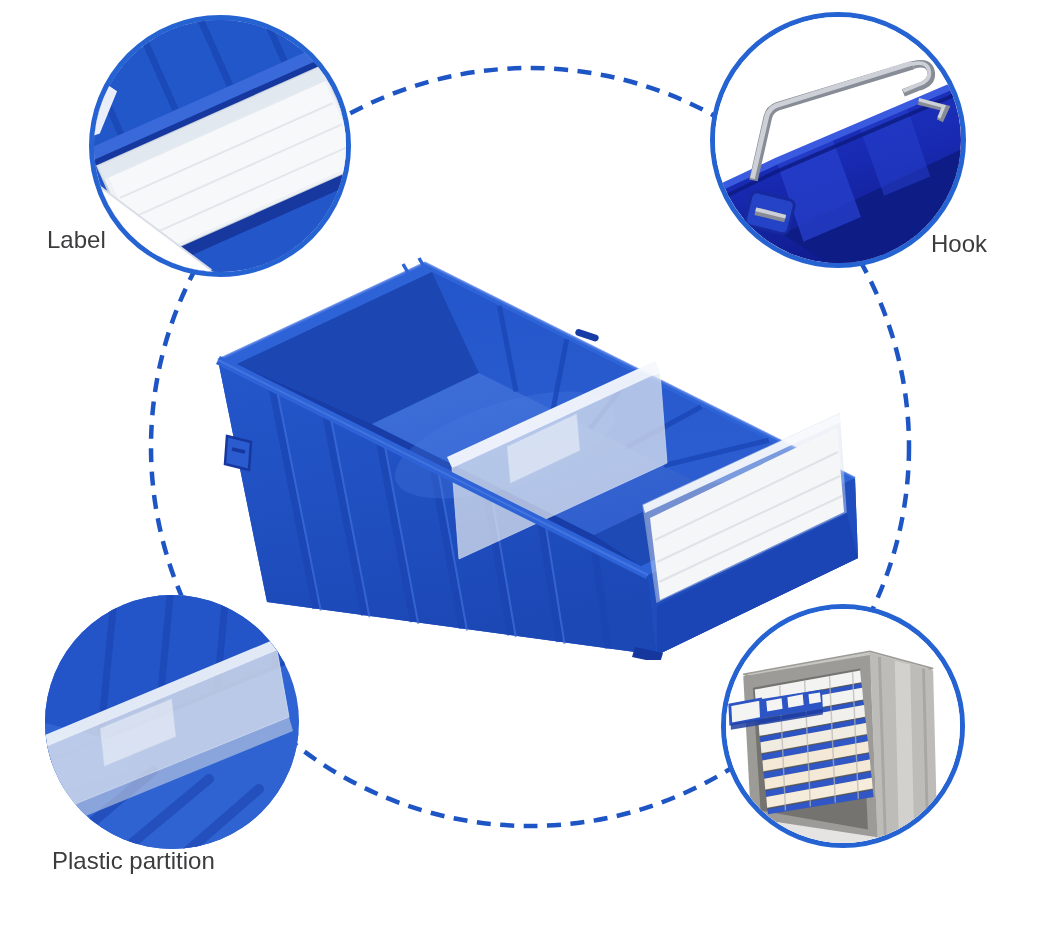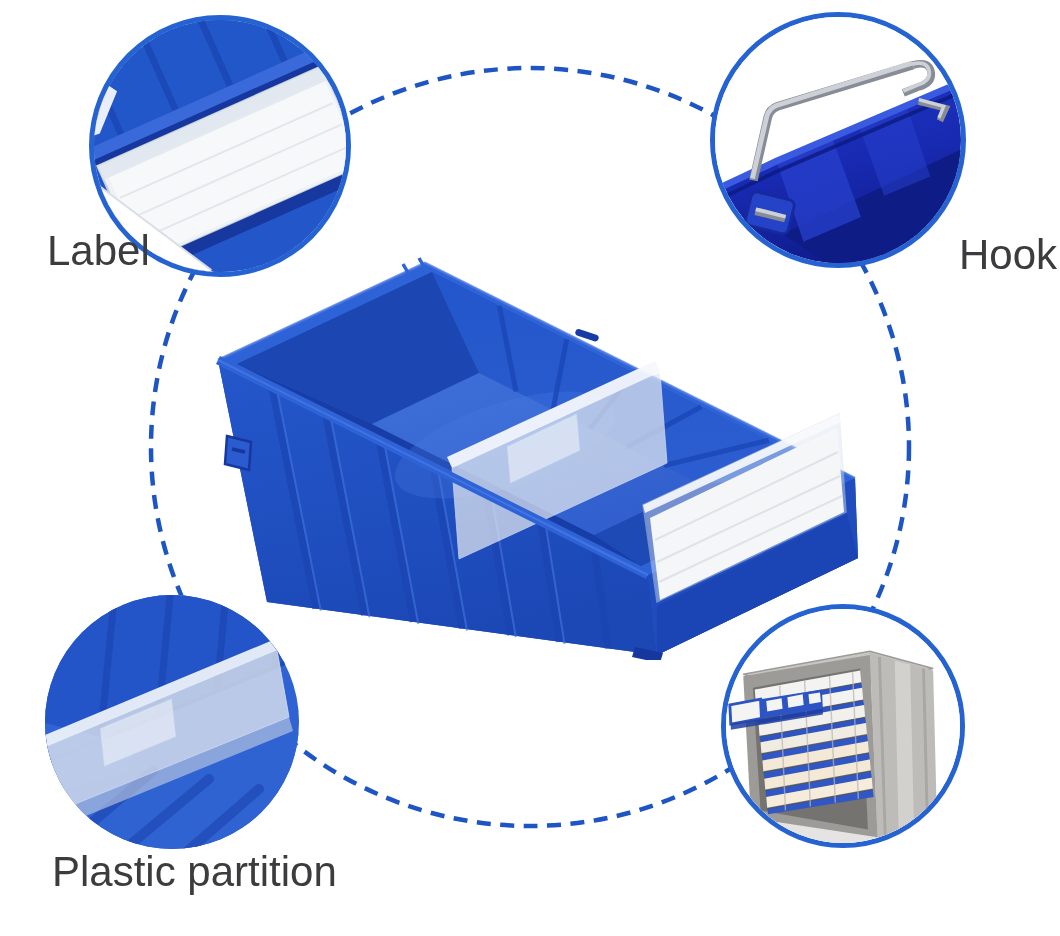--- a/index.html
+++ b/index.html
@@ -8,21 +8,21 @@
     font-family:"Liberation Sans", sans-serif;
   }
   .connector-layer{position:absolute;left:0;top:0;z-index:1;}
   .feature-circle{
     position:absolute;border-radius:50%;overflow:hidden;z-index:2;box-sizing:border-box;background:#fff;
   }
   .ringed{border:5px solid #2563d2;}
   .feature-circle svg{display:block;width:100%;height:100%;}
   .center-bin{position:absolute;left:205px;top:250px;width:660px;height:410px;z-index:3;}
   .caption{
-    position:absolute;z-index:4;color:#3c3c3e;font-size:42px;line-height:1.2;
+    position:absolute;z-index:4;color:#3c3c3e;font-size:24px;line-height:1.2;
     white-space:nowrap;letter-spacing:0px;
   }
 </style>
 </head>
 <body>
 
 <div class="canvas">
 
   <svg class="connector-layer" width="1060" height="936" viewBox="0 0 1060 936">
     <circle cx="530" cy="447" r="379" fill="none" stroke="#1e55c4" stroke-width="4.5" stroke-dasharray="14 9.5"></circle>
@@ -276,16 +276,16 @@
       <line x1="27" y1="199" x2="40" y2="202" stroke="#16379e" stroke-width="3.5"></line>
     </g>
     <g stroke="#2f64d6" stroke-width="3.5">
       <line x1="198" y1="14" x2="206" y2="28"></line>
       <line x1="214" y1="8" x2="222" y2="22"></line>
     </g>
     <path d="M430,397 L458,403 L455,413 L427,407 Z" fill="#16379e"></path>
   </svg>
 
   <div class="caption" style="left:47px;top:226px;">Label</div>
-  <div class="caption" style="left:931px;top:230px;margin-left:28px;">Hook</div>
+  <div class="caption" style="left:931px;top:230px;">Hook</div>
   <div class="caption" style="left:52px;top:847px;">Plastic partition</div>
 
 </div>
 
 </body></html>

